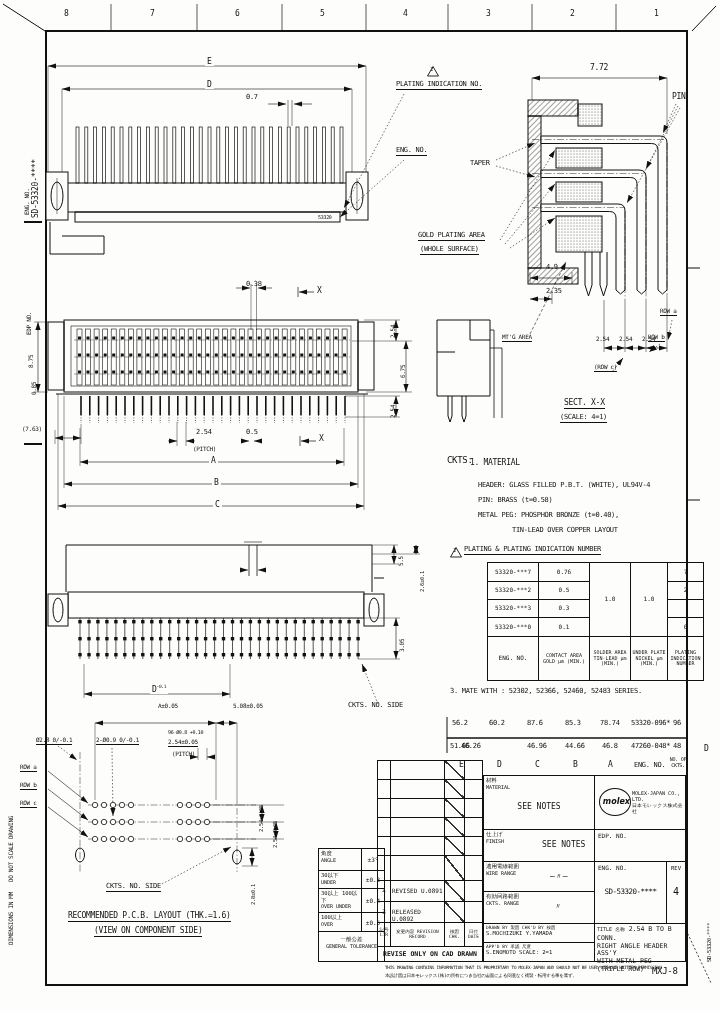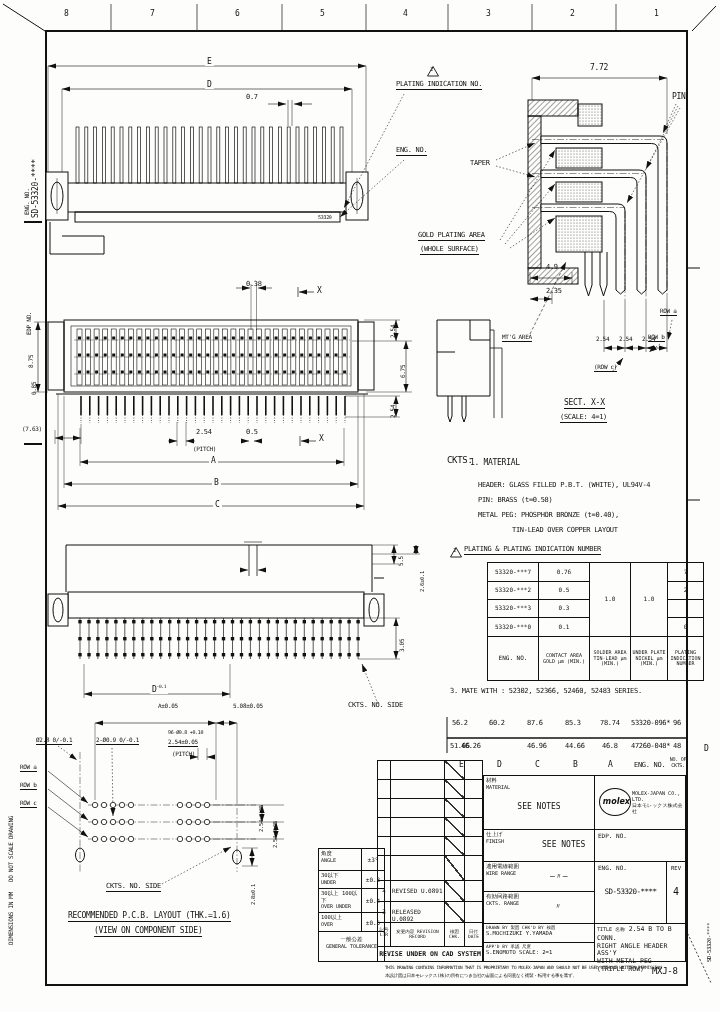--- a/index.html
+++ b/index.html
@@ -801,21 +801,21 @@
   <div class="cell slash" style="left:444px;top:880px;width:21px;height:22px"></div>
   <div class="cell" style="left:464px;top:880px;width:19px;height:22px"></div>
   <div class="cell" style="left:377px;top:901px;width:14px;height:22px;text-align:center;padding-top:6px">3</div>
   <div class="cell" style="left:390px;top:901px;width:55px;height:22px;padding:6px 1px 0">RELEASED U.0892</div>
   <div class="cell slash" style="left:444px;top:901px;width:21px;height:22px"></div>
   <div class="cell" style="left:464px;top:901px;width:19px;height:22px"></div>
   <div class="cell" style="left:377px;top:922px;width:14px;height:25px;font-size:4.5px;white-space:normal;text-align:center;padding-top:4px">記号 LTR</div>
   <div class="cell" style="left:390px;top:922px;width:55px;height:25px;font-size:4.5px;white-space:normal;text-align:center;padding-top:6px">変更内容 REVISION RECORD</div>
   <div class="cell" style="left:444px;top:922px;width:21px;height:25px;font-size:4.5px;white-space:normal;text-align:center;padding-top:6px">検図 CHK.</div>
   <div class="cell" style="left:464px;top:922px;width:19px;height:25px;font-size:4.5px;white-space:normal;text-align:center;padding-top:6px">日付 DATE</div>
-  <div class="cell" style="left:377px;top:946px;width:106px;height:16px;font-size:6.5px;font-weight:bold;text-align:center;padding-top:4px">REVISE UNDER ON CAD SYSTEM</div>
+  <div class="cell" style="left:377px;top:946px;width:106px;height:16px;font-size:6.5px;font-weight:bold;text-align:center;padding-top:4px">REVISE ONLY ON CAD DRAWN</div>
 </div>
 
 <div>
   <div class="cell" style="left:483px;top:775px;width:112px;height:55px;padding:1px 2px">
     <span class="jp">材料</span>
     <span class="en">MATERIAL</span>
     <div style="text-align:center;font-size:8px;margin-top:12px">SEE NOTES</div>
   </div>
   <div class="cell" style="left:594px;top:775px;width:92px;height:55px">
     <div style="position:absolute;left:4px;top:12px;width:30px;height:26px;border:1px solid #111;border-radius:50%;text-align:right;font:italic bold 8px/26px 'DejaVu Sans',sans-serif">molex</div>

